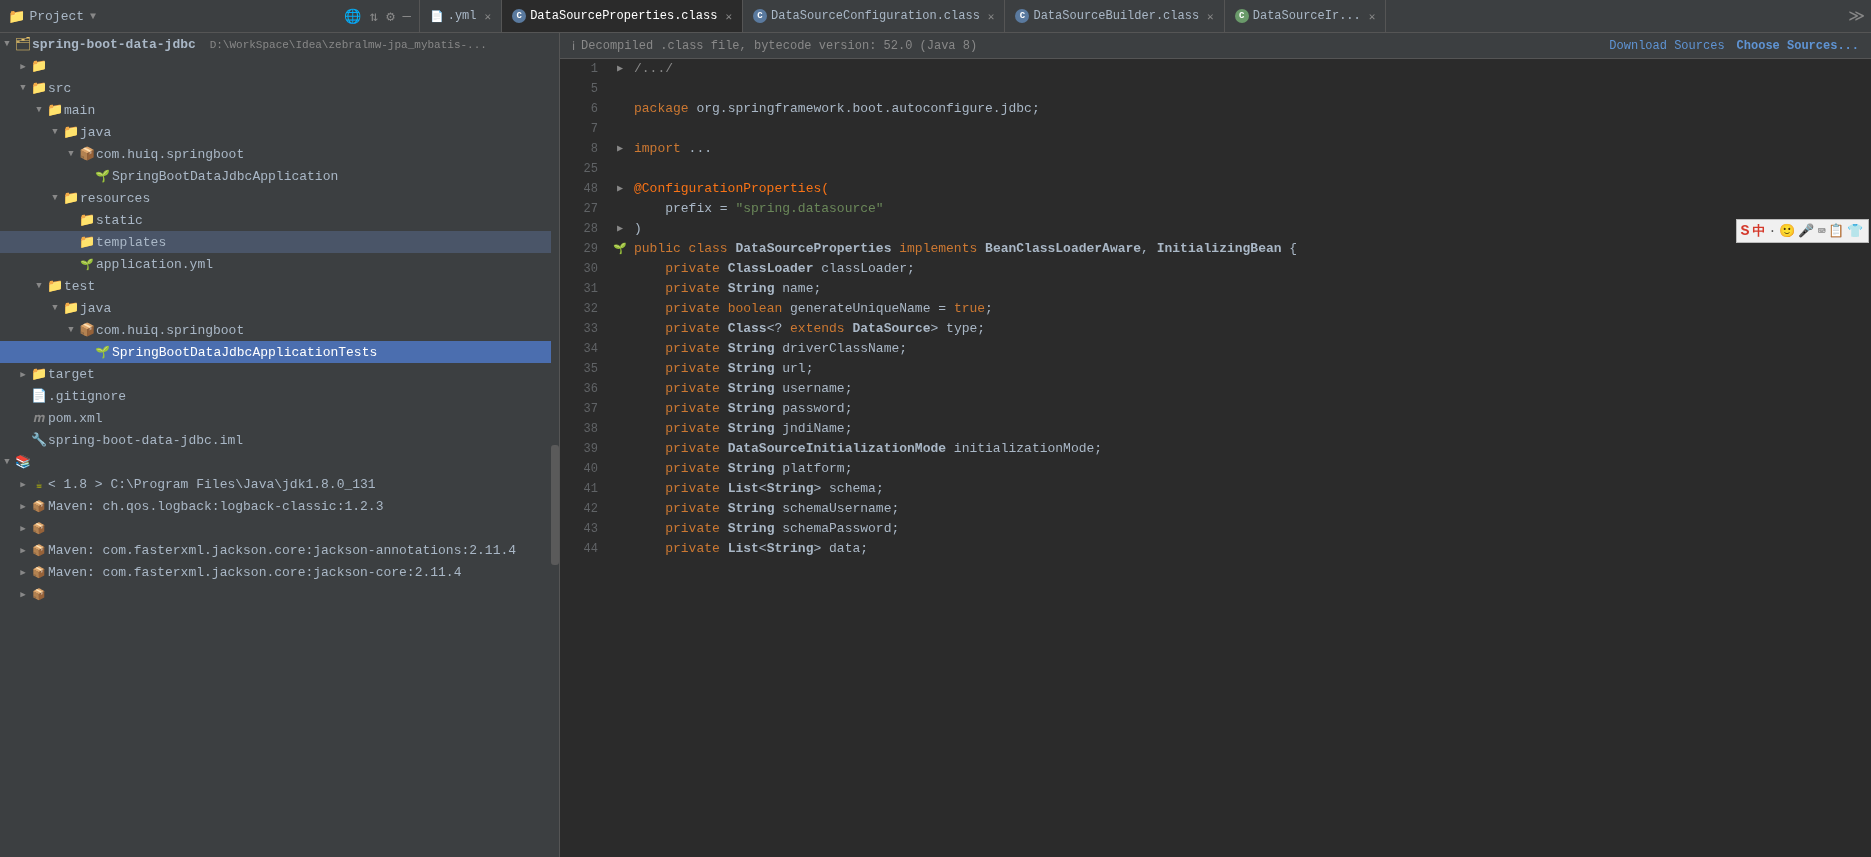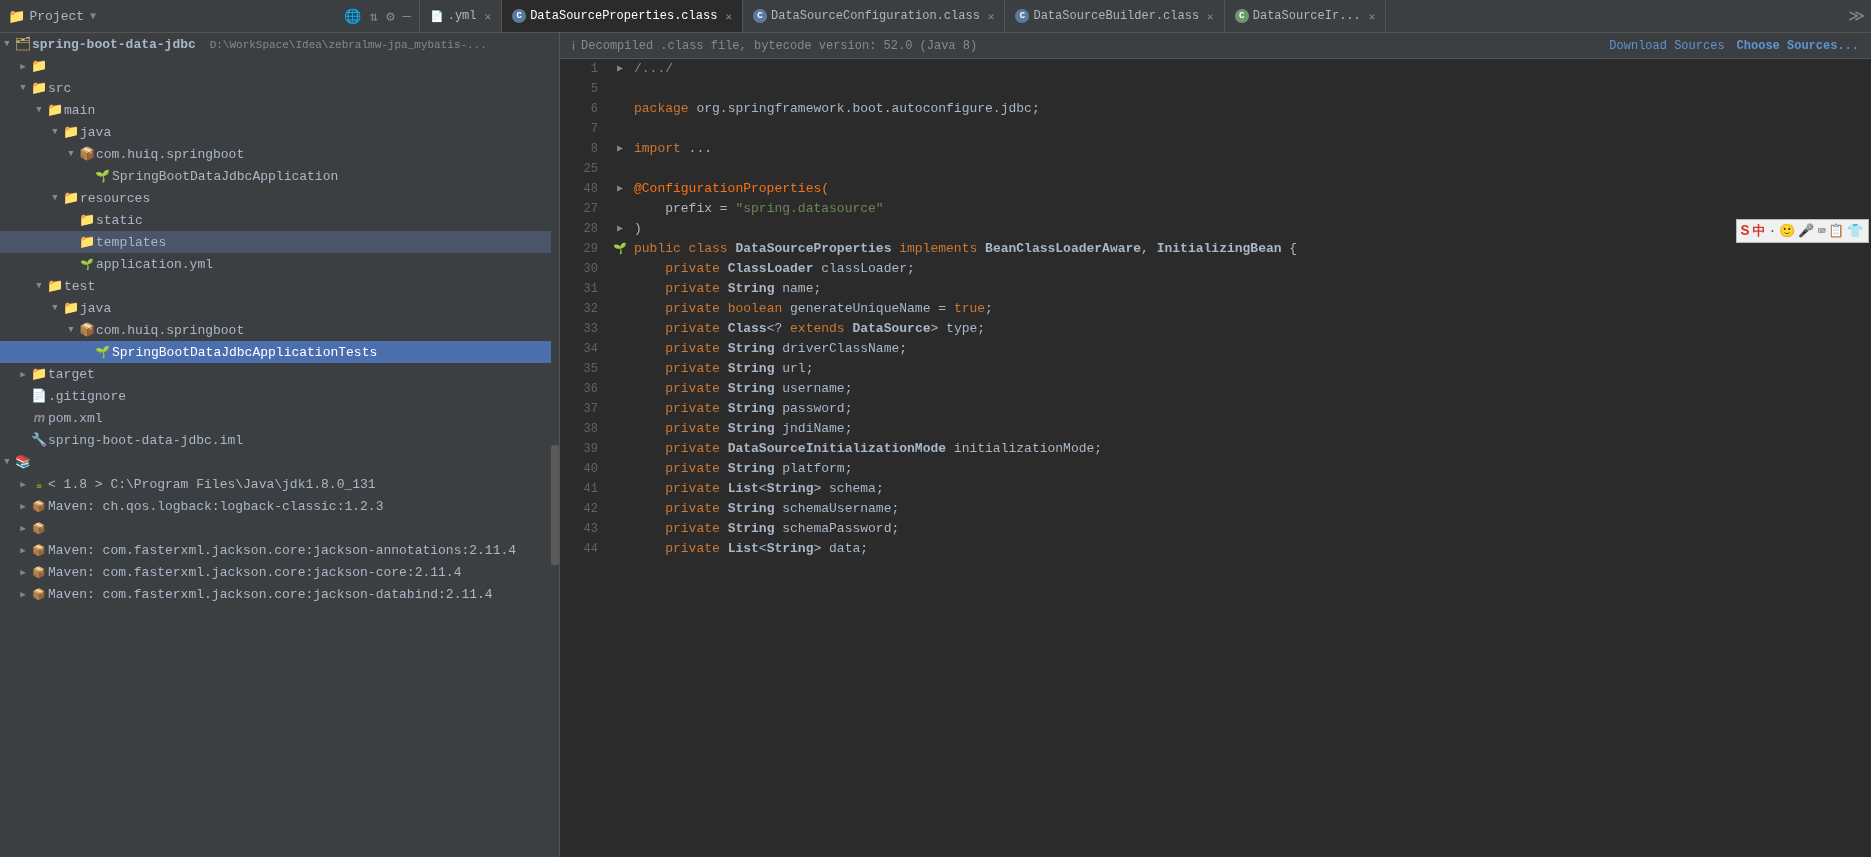--- a/index.html
+++ b/index.html
@@ -487,21 +487,20 @@
     <div class="tree-item">
       <span class="tree-indent"></span>
       <span class="tree-arrow">▶</span>
       <span class="tree-icon" style="color:#888; font-size:11px;">📦</span>
       <span class="tree-label">Maven: com.fasterxml.jackson.core:jackson-core:2.11.4</span>
     </div>
     <div class="tree-item">
       <span class="tree-indent"></span>
       <span class="tree-arrow">▶</span>
       <span class="tree-icon" style="color:#888; font-size:11px;">📦</span>
-      <span class="tree-label">Maven: com.fasterxml.jackson.core:jackson-databind:2.11.4</span>
     </div>
 
     <div style="position:absolute; right:0; top:0; bottom:0; width:8px; background:#3c3f41;">
       <div style="position:absolute; top:50%; width:100%; height:120px; background:#5a5a5a; border-radius:3px;"></div>
     </div>
   </div>
 
   <div class="editor">
 
     <div class="editor-banner">

